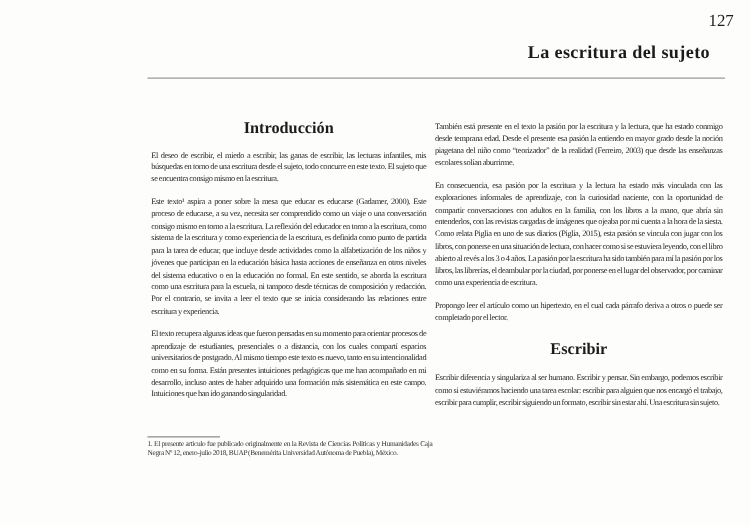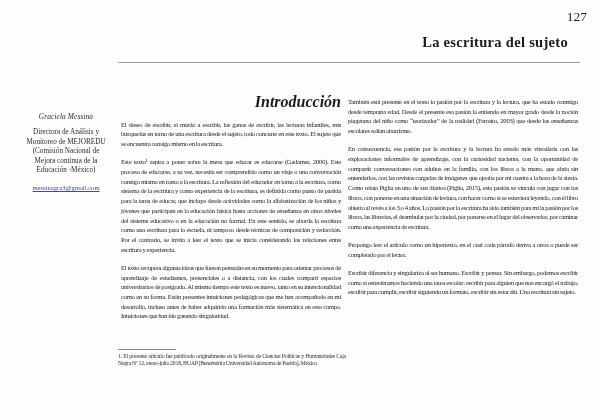--- a/index.html
+++ b/index.html
@@ -46,23 +46,23 @@
   .col {
     position: absolute; top: 97px;
     font-size: 6.7px; line-height: 9.7px;
     letter-spacing: -0.3px; word-spacing: -0.3px;
     text-align: justify; color: #262626;
   }
   .col1 { left: 121px; width: 220px; }
   .col2 { left: 348px; width: 230px; }
   .col p { margin: 0 0 8.5px 0; }
   .heading {
-    font-size: 16px; font-weight: bold; text-align: right;
+    font-size: 13px; font-weight: bold; text-align: center;
     letter-spacing: 0; word-spacing: 0;
-    margin: 0 0 13px 0; color: #1b1b1b; font-style: italic;
+    margin: 0 0 13px 0; color: #1b1b1b;
   }
   .heading.mid { margin-top: 14px; margin-bottom: 15px; }
 
   .footnote-rule {
     position: absolute; left: 118px; top: 349px; width: 58px; height: 1px;
     background: #8c8c8c;
   }
   .footnote {
     position: absolute; left: 118px; top: 353px; width: 228px;
     font-size: 5.9px; line-height: 7px;
@@ -72,42 +72,32 @@
 </style>
 </head>
 <body>
 
 <div class="page">
 
   <div class="page-number">127</div>
   <div class="page-title">La escritura del sujeto</div>
   <div class="title-rule"></div>
 
-  <div class="sidebar">
-    <div class="author-name">Graciela Messina</div>
-    <div class="affiliation">
-      <div>Directora de Análisis y</div>
-      <div>Monitoreo de MEJOREDU</div>
-      <div>(Comisión Nacional de</div>
-      <div>Mejora continua de la</div>
-      <div>Educación -México)</div>
-    </div>
-    <a class="email" href="#">messinagra3@gmail.com</a>
-  </div>
 
   <div class="col col1">
     <div class="heading">Introducción</div>
     <p>El deseo de escribir, el miedo a escribir, las ganas de escribir, las lecturas infantiles, mis búsquedas en torno de una escritura desde el sujeto, todo concurre en este texto. El sujeto que se encuentra consigo mismo en la escritura.</p>
     <p>Este texto¹ aspira a poner sobre la mesa que educar es educarse (Gadamer, 2000). Este proceso de educarse, a su vez, necesita ser comprendido como un viaje o una conversación consigo mismo en torno a la escritura. La reflexión del educador en torno a la escritura, como sistema de la escritura y como experiencia de la escritura, es definida como punto de partida para la tarea de educar, que incluye desde actividades como la alfabetización de los niños y jóvenes que participan en la educación básica hasta acciones de enseñanza en otros niveles del sistema educativo o en la educación no formal. En este sentido, se aborda la escritura como una escritura para la escuela, ni tampoco desde técnicas de composición y redacción. Por el contrario, se invita a leer el texto que se inicia considerando las relaciones entre escritura y experiencia.</p>
     <p>El texto recupera algunas ideas que fueron pensadas en su momento para orientar procesos de aprendizaje de estudiantes, presenciales o a distancia, con los cuales compartí espacios universitarios de postgrado. Al mismo tiempo este texto es nuevo, tanto en su intencionalidad como en su forma. Están presentes intuiciones pedagógicas que me han acompañado en mi desarrollo, incluso antes de haber adquirido una formación más sistemática en este campo. Intuiciones que han ido ganando singularidad.</p>
   </div>
 
   <div class="col col2">
     <p>También está presente en el texto la pasión por la escritura y la lectura, que ha estado conmigo desde temprana edad. Desde el presente esa pasión la entiendo en mayor grado desde la noción piagetana del niño como “teorizador” de la realidad (Ferreiro, 2003) que desde las enseñanzas escolares solían aburrirme.</p>
     <p>En consecuencia, esa pasión por la escritura y la lectura ha estado más vinculada con las exploraciones informales de aprendizaje, con la curiosidad naciente, con la oportunidad de compartir conversaciones con adultos en la familia, con los libros a la mano, que abría sin entenderlos, con las revistas cargadas de imágenes que ojeaba por mi cuenta a la hora de la siesta. Como relata Piglia en uno de sus diarios (Piglia, 2015), esta pasión se vincula con jugar con los libros, con ponerse en una situación de lectura, con hacer como si se estuviera leyendo, con el libro abierto al revés a los 3 o 4 años. La pasión por la escritura ha sido también para mí la pasión por los libros, las librerías, el deambular por la ciudad, por ponerse en el lugar del observador, por caminar como una experiencia de escritura.</p>
     <p>Propongo leer el artículo como un hipertexto, en el cual cada párrafo deriva a otros o puede ser completado por el lector.</p>
+    <div class="heading mid">Escribir</div>
     <p>Escribir diferencia y singulariza al ser humano. Escribir y pensar. Sin embargo, podemos escribir como si estuviéramos haciendo una tarea escolar: escribir para alguien que nos encargó el trabajo, escribir para cumplir, escribir siguiendo un formato, escribir sin estar ahí. Una escritura sin sujeto.</p>
   </div>
 
   <div class="footnote-rule"></div>
   <div class="footnote">1. El presente artículo fue publicado originalmente en la Revista de Ciencias Políticas y Humanidades Caja Negra Nº 12, enero-julio 2018, BUAP (Benemérita Universidad Autónoma de Puebla), México.</div>
 
 </div>
 
 </body></html>

